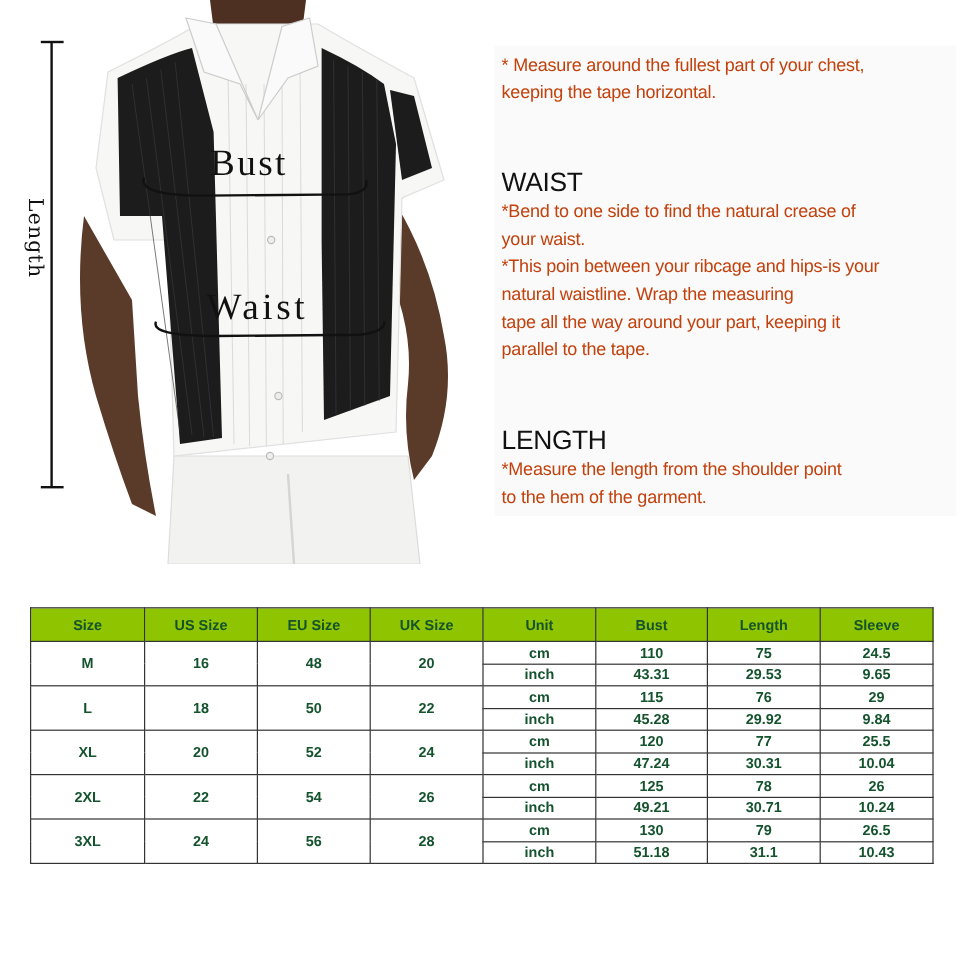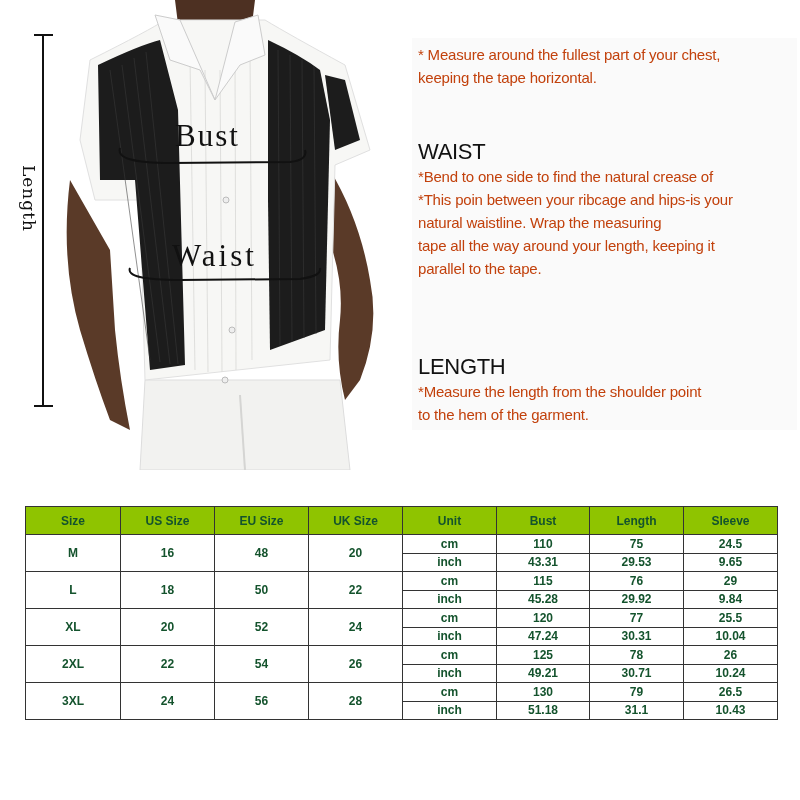--- a/index.html
+++ b/index.html
@@ -89,23 +89,24 @@
 </div>
 
 <div class="instructions">
   <div class="section sec-chest">
     <p>* Measure around the fullest part of your chest,</p>
     <p>keeping the tape horizontal.</p>
   </div>
   <div class="section sec-waist">
     <h2>WAIST</h2>
     <p>*Bend to one side to find the natural crease of</p>
+    <p>your waist.</p>
     <p>*This poin between your ribcage and hips-is your</p>
     <p>natural waistline. Wrap the measuring</p>
-    <p>tape all the way around your length, keeping it</p>
+    <p>tape all the way around your part, keeping it</p>
     <p>parallel to the tape.</p>
   </div>
   <div class="section sec-length">
     <h2>LENGTH</h2>
     <p>*Measure the length from the shoulder point</p>
     <p>to the hem of the garment.</p>
   </div>
 </div>
 
 <table class="size-table">

